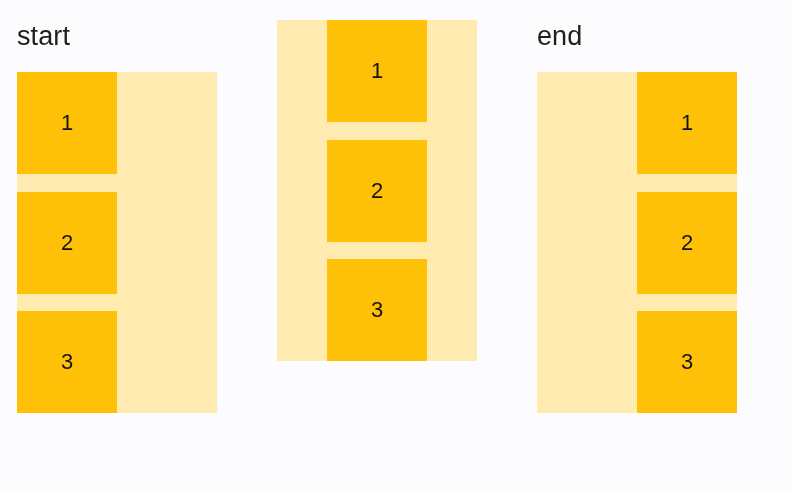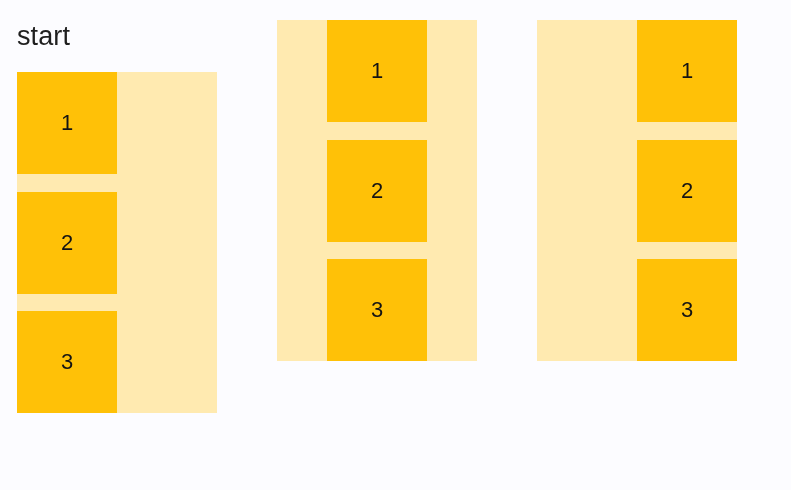--- a/index.html
+++ b/index.html
@@ -84,20 +84,21 @@
 
   <div class="demo-column" id="col-center">
     <div class="flex-container align-center">
       <div class="flex-item">1</div>
       <div class="flex-item">2</div>
       <div class="flex-item">3</div>
     </div>
   </div>
 
   <div class="demo-column" id="col-end">
+    <div class="column-label">end</div>
     <div class="flex-container align-end">
       <div class="flex-item">1</div>
       <div class="flex-item">2</div>
       <div class="flex-item">3</div>
     </div>
   </div>
 
 </div>
 
 </body></html>

